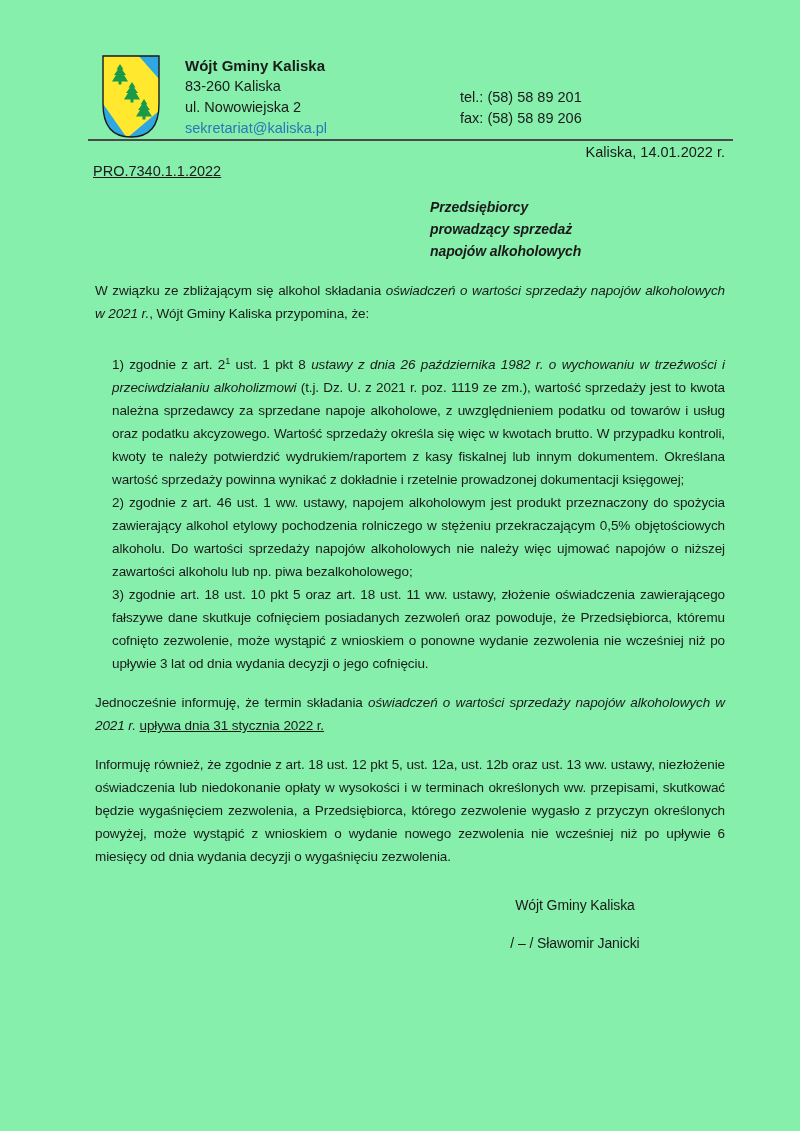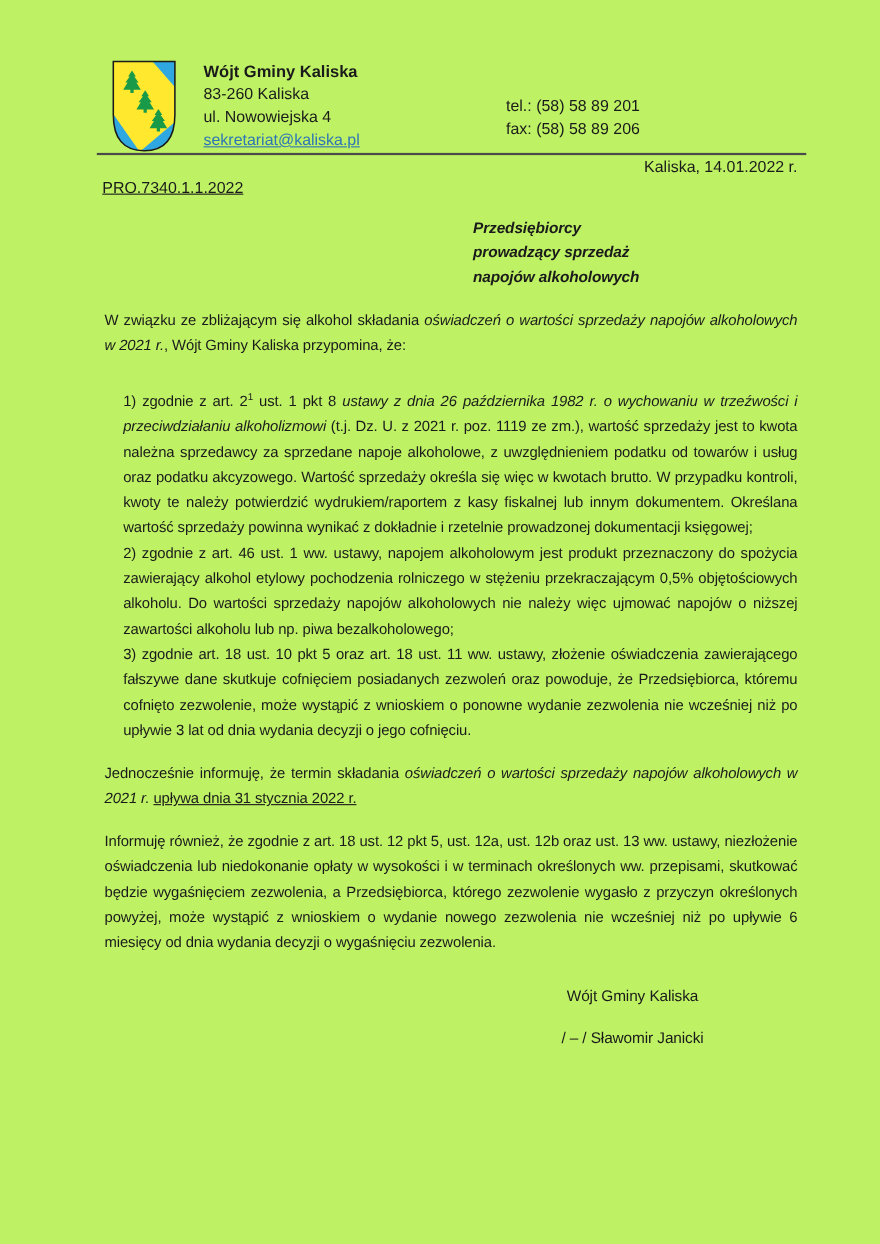--- a/index.html
+++ b/index.html
@@ -2,27 +2,27 @@
 <html lang="pl"><head>
 <meta charset="utf-8">
 <style>
   * { margin: 0; padding: 0; box-sizing: border-box; }
   html, body { background: #ffffff; }
   body {
     width: 800px; height: 1131px;
     font-family: "Liberation Sans", "DejaVu Sans", sans-serif;
     color: #1a1a1a;
   }
-  .page { position: relative; width: 800px; height: 1131px; background: #bef264; overflow: hidden; }
+  .page { position: relative; width: 800px; height: 1131px; background: #86efac; overflow: hidden; }
 
   
   .logo { position: absolute; left: 101px; top: 54px; width: 60px; height: 86px; }
   .org { position: absolute; left: 185px; top: 55px; font-size: 14.5px; line-height: 21px; }
   .org-name { font-weight: bold; font-size: 15px; }
-  .email { color: #2E75B6; text-decoration: underline; cursor: pointer; }
+  .email { color: #2E75B6; cursor: pointer; }
   .telfax { position: absolute; left: 460px; top: 87px; font-size: 14.5px; line-height: 21px; }
   .rule { position: absolute; left: 88px; top: 139px; width: 645px; height: 2px; background: #4a4a4a; }
   .dateline { position: absolute; left: 95px; top: 144px; width: 630px; text-align: right; font-size: 14.5px; }
   .refnum { position: absolute; left: 93px; top: 163px; font-size: 14.5px; text-decoration: underline; }
 
   
   .flow { position: absolute; left: 95px; top: 196px; width: 630px; font-size: 13.5px; line-height: 23px; letter-spacing: -0.1px; }
   .addressee { margin-left: 335px; font-weight: bold; font-style: italic; font-size: 14px; line-height: 22px; }
   .subject { margin-top: 21px; font-weight: bold; font-style: italic; font-size: 14px; }
   .para { text-align: justify; }
@@ -56,21 +56,21 @@
           <polygon transform="translate(43,57)" points="0,-12 3.5,-6.5 2,-6.5 6,-1 4,-1 8,5.5 1.5,5.5 1.5,8.5 -1.5,8.5 -1.5,5.5 -8,5.5 -4,-1 -6,-1 -2,-6.5 -3.5,-6.5"></polygon>
         </g>
       </g>
       <path d="M2,2 H58 V50 Q58,83 30,83 Q2,83 2,50 Z" fill="none" stroke="#1a1a1a" stroke-width="1.4"></path>
     </svg>
   </div>
 
   <div class="org">
     <div class="org-name">Wójt Gminy Kaliska</div>
     <div>83-260 Kaliska</div>
-    <div>ul. Nowowiejska 4</div>
+    <div>ul. Nowowiejska 2</div>
     <a class="email">sekretariat@kaliska.pl</a>
   </div>
 
   <div class="telfax">
     <div>tel.: (58) 58 89 201</div>
     <div>fax: (58) 58 89 206</div>
   </div>
 
   <div class="rule"></div>
 

